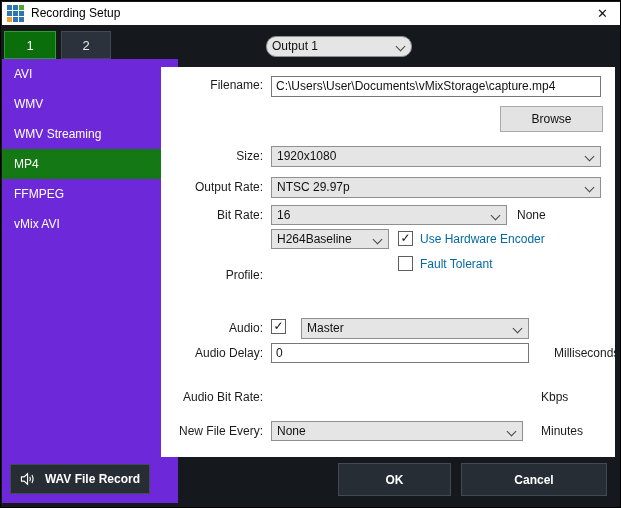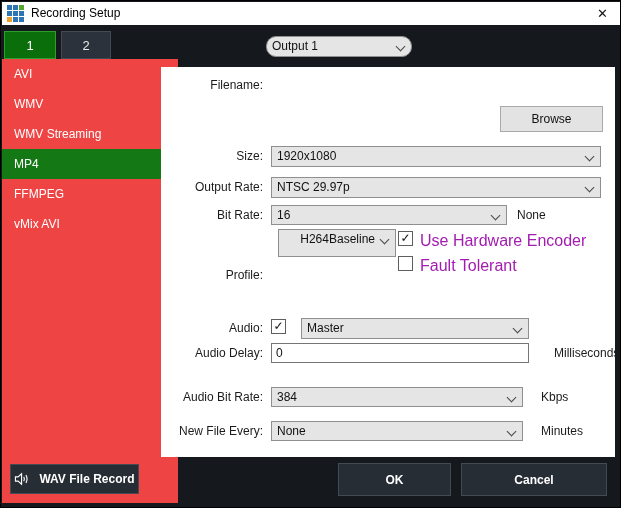--- a/index.html
+++ b/index.html
@@ -21,38 +21,38 @@
     display:flex;align-items:center;justify-content:center;cursor:pointer;}
   .tabbtn.green{left:3px;background:#0a6e0a;border:1px solid #2f9e2f;}
   .tabbtn.dark{left:60px;width:50px;background:#2b323b;border:1px solid #434a53;color:#e8e8e8;}
   
   .combo{position:absolute;background:#e5e5e5;border:1px solid #8f8f8f;font-size:12px;color:#111;
     padding:2px 20px 0 5px;cursor:pointer;white-space:nowrap;overflow:hidden;}
   .combo .chev{position:absolute;right:7px;top:6px;width:7px;height:7px;
     border-right:1.4px solid #474747;border-bottom:1.4px solid #474747;transform:rotate(45deg);}
   .output-combo{left:265px;top:35px;width:146px;height:21px;border-radius:10px;}
   
-  .sidebar{position:absolute;left:1px;top:58px;width:176px;height:444px;background:#ef4444;}
+  .sidebar{position:absolute;left:1px;top:58px;width:176px;height:444px;background:#6d28d9;}
   .side-item{height:30px;line-height:30px;padding-left:12px;color:#fff;font-size:12px;cursor:pointer;}
   .side-item.selected{background:#147814;}
   
   .panel{position:absolute;left:160px;top:66px;width:454px;height:390px;background:#ffffff;}
   .flabel{position:absolute;width:102px;text-align:right;font-size:12px;color:#1b1b1b;}
   .tinput{position:absolute;background:#fff;border:1px solid #767676;font-size:12px;color:#111;
     padding:2px 4px 0 4px;white-space:nowrap;overflow:hidden;}
   .btn-light{position:absolute;background:#e3e3e3;border:1px solid #a9a9a9;font-size:12px;color:#111;
     display:flex;align-items:center;justify-content:center;cursor:pointer;}
   .unit{position:absolute;font-size:12px;color:#1b1b1b;}
   .cb{position:absolute;width:15px;height:15px;background:#fff;border:1px solid #5e5e5e;
     font-size:12px;line-height:13px;text-align:center;color:#111;cursor:pointer;}
-  .cb-label{position:absolute;font-size:16px;color:#a21caf;}
+  .cb-label{position:absolute;font-size:12px;color:#0369a1;}
   
   .btn-dark{position:absolute;background:#272d35;border:1px solid #434a53;color:#fff;
     font-size:12px;font-weight:bold;display:flex;align-items:center;justify-content:center;cursor:pointer;}
-  .wav-btn{left:9px;top:463px;width:129px;height:30px;gap:9px;}
+  .wav-btn{left:9px;top:463px;width:140px;height:30px;gap:9px;}
   .ok-btn{left:337px;top:462px;width:113px;height:33px;}
   .cancel-btn{left:460px;top:462px;width:146px;height:33px;}
   .speaker-icon{width:16px;height:14px;flex:0 0 auto;}
 </style>
 </head>
 <body>
 
 <div class="window">
 
   <div class="titlebar">
@@ -84,20 +84,21 @@
       <div class="side-item">WMV</div>
       <div class="side-item">WMV Streaming</div>
       <div class="side-item selected">MP4</div>
       <div class="side-item">FFMPEG</div>
       <div class="side-item">vMix AVI</div>
     </div>
 
   <div class="panel">
 
     <div class="flabel" style="left:0;top:11px;">Filename:</div>
+    <div class="tinput" style="left:110px;top:9px;width:330px;height:21px;">C:\Users\User\Documents\vMixStorage\capture.mp4</div>
     <div class="btn-light" style="left:339px;top:39px;width:103px;height:26px;">Browse</div>
 
     <div class="flabel" style="left:0;top:82px;">Size:</div>
     <div class="combo" style="left:110px;top:79px;width:330px;height:21px;">
       <span>1920x1080</span>
       <span class="chev"></span>
     </div>
 
     <div class="flabel" style="left:0;top:113px;">Output Rate:</div>
     <div class="combo" style="left:110px;top:110px;width:330px;height:21px;">
@@ -106,21 +107,21 @@
     </div>
 
     <div class="flabel" style="left:0;top:141px;">Bit Rate:</div>
     <div class="combo" style="left:110px;top:138px;width:236px;height:20px;">
       <span>16</span>
       <span class="chev"></span>
     </div>
     <div class="unit" style="left:356px;top:141px;">None</div>
 
     <div class="flabel" style="left:0;top:165px;margin-top:36px;">Profile:</div>
-    <div class="combo" style="left:117px;top:162px;width:118px;height:28px;text-align:right;">
+    <div class="combo" style="left:110px;top:162px;width:118px;height:20px;">
       <span>H264Baseline</span>
       <span class="chev"></span>
     </div>
     <div class="cb" style="left:237px;top:164px;">✓</div>
     <div class="cb-label" style="left:259px;top:165px;">Use Hardware Encoder</div>
 
     <div class="cb" style="left:237px;top:189px;"></div>
     <div class="cb-label" style="left:259px;top:190px;">Fault Tolerant</div>
 
     <div class="flabel" style="left:0;top:254px;">Audio:</div>
@@ -128,24 +129,20 @@
     <div class="combo" style="left:140px;top:251px;width:228px;height:21px;">
       <span>Master</span>
       <span class="chev"></span>
     </div>
 
     <div class="flabel" style="left:0;top:279px;">Audio Delay:</div>
     <div class="tinput" style="left:110px;top:276px;width:258px;height:20px;">0</div>
     <div class="unit" style="left:393px;top:279px;">Milliseconds</div>
 
     <div class="flabel" style="left:0;top:323px;">Audio Bit Rate:</div>
-    <div class="combo" style="left:110px;top:320px;width:252px;height:20px;">
-      <span>384</span>
-      <span class="chev"></span>
-    </div>
     <div class="unit" style="left:380px;top:323px;">Kbps</div>
 
     <div class="flabel" style="left:0;top:357px;">New File Every:</div>
     <div class="combo" style="left:110px;top:354px;width:252px;height:20px;">
       <span>None</span>
       <span class="chev"></span>
     </div>
     <div class="unit" style="left:380px;top:357px;">Minutes</div>
   </div>
 

